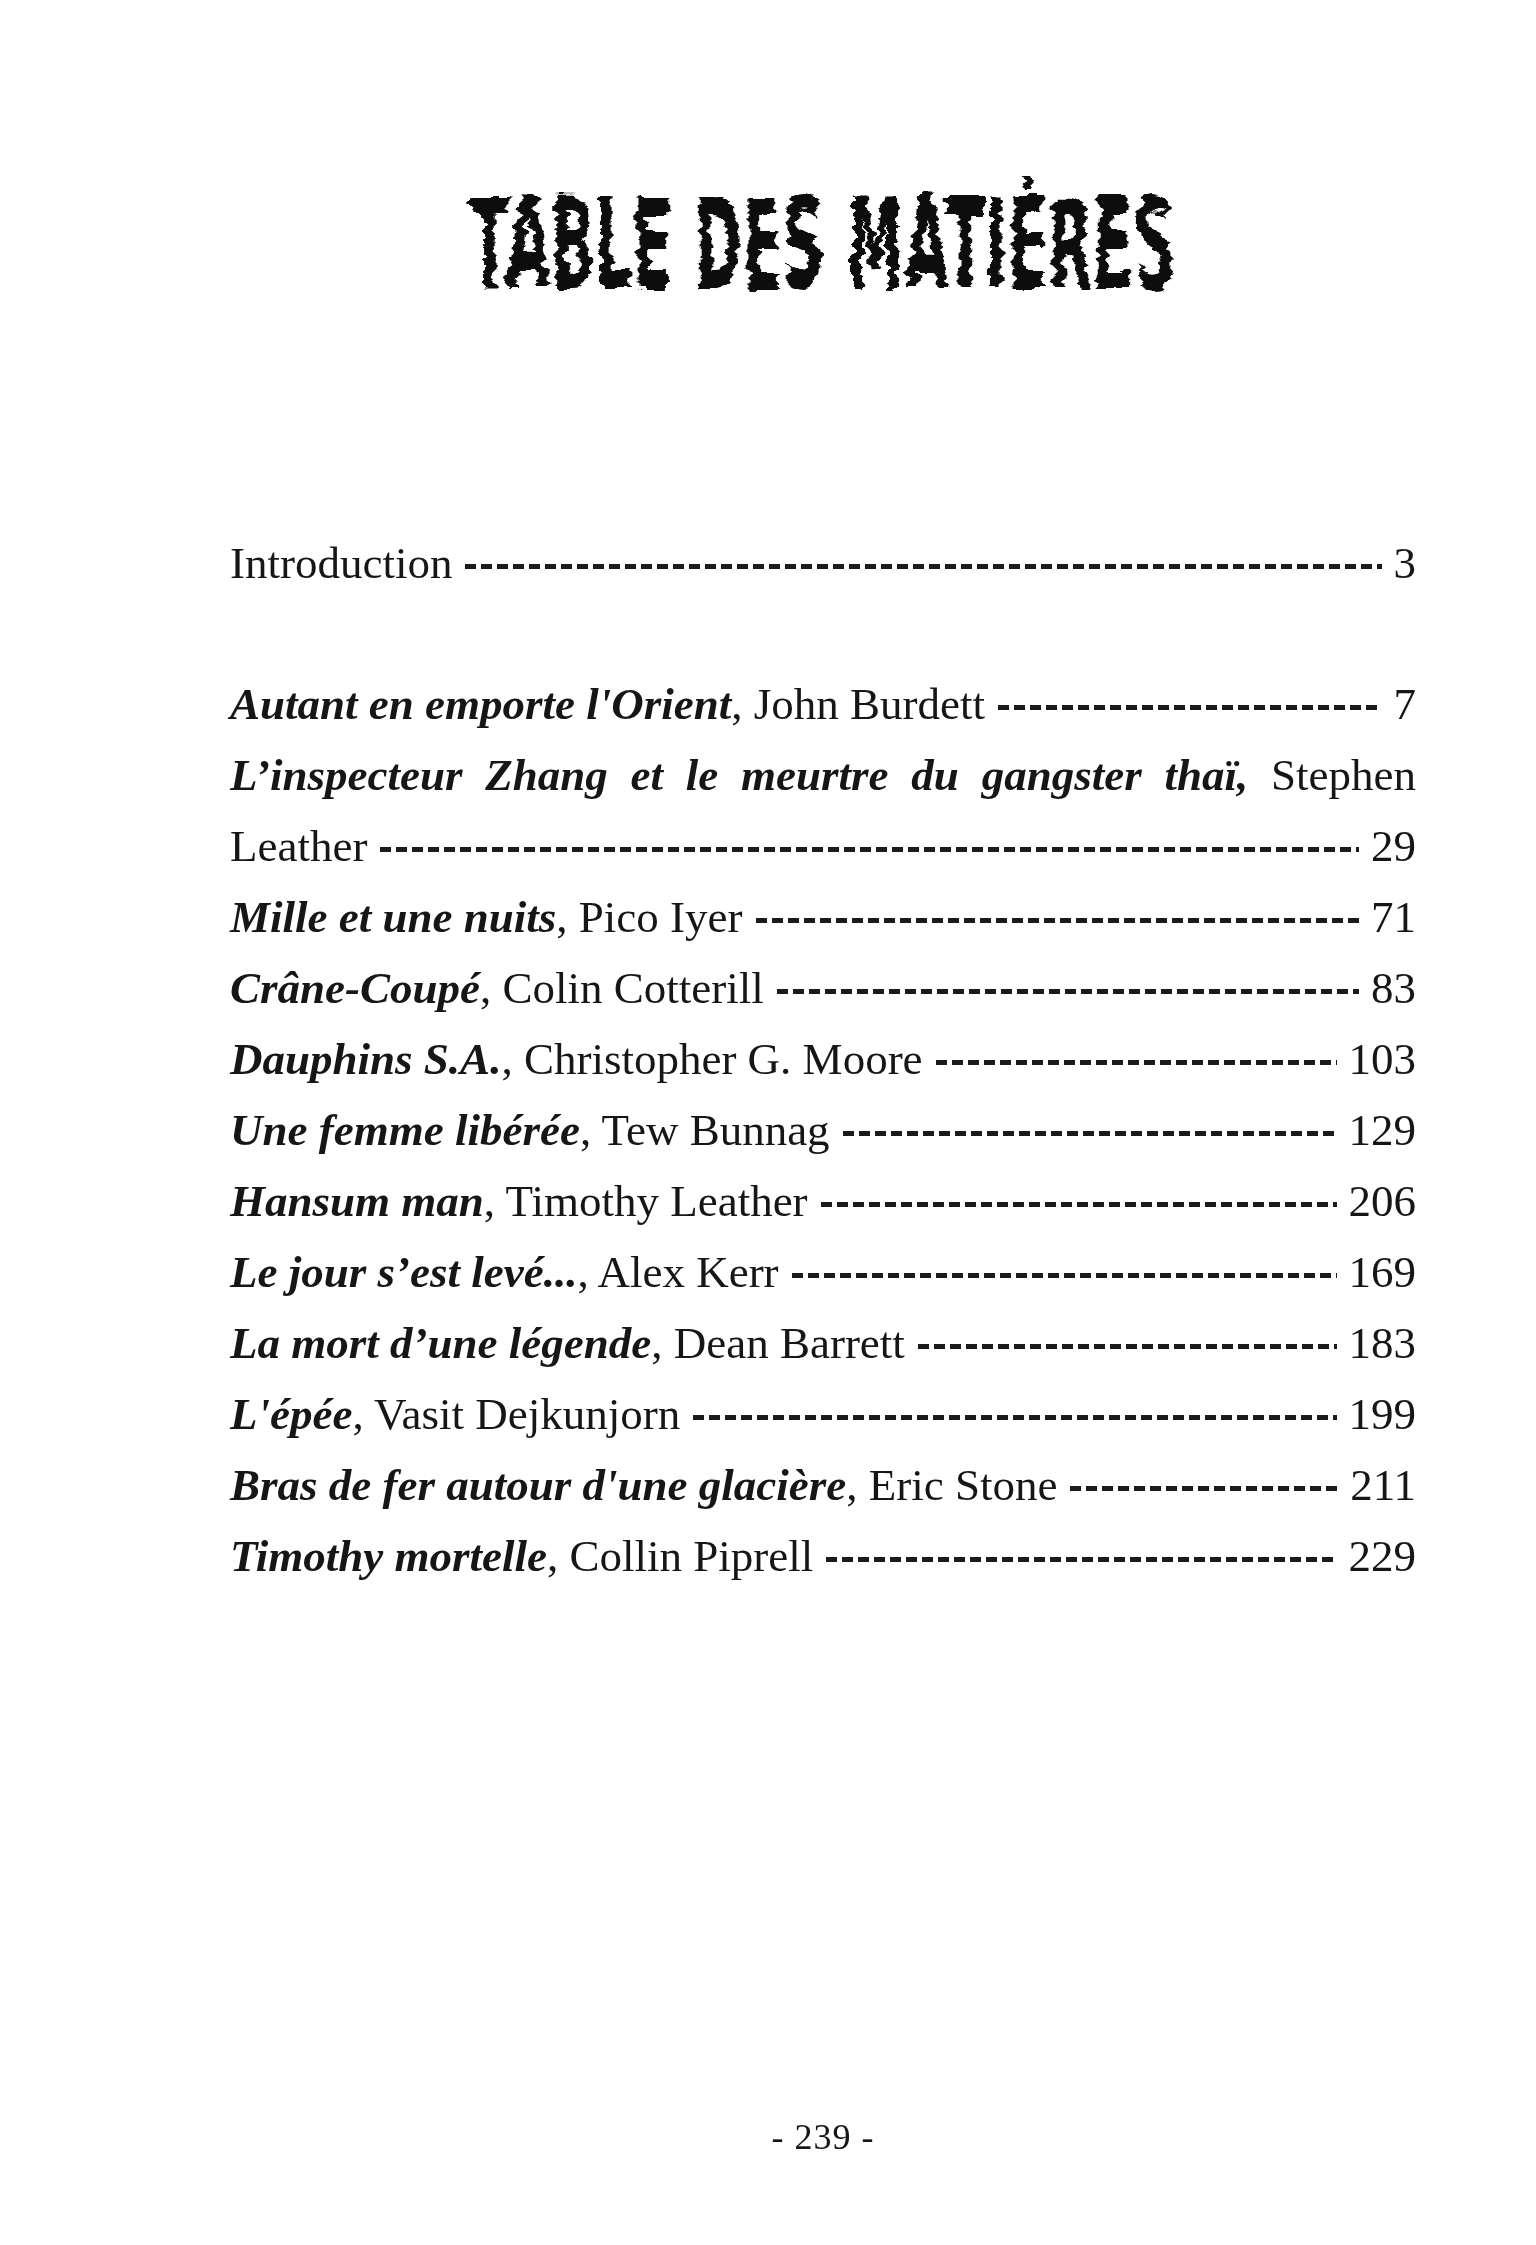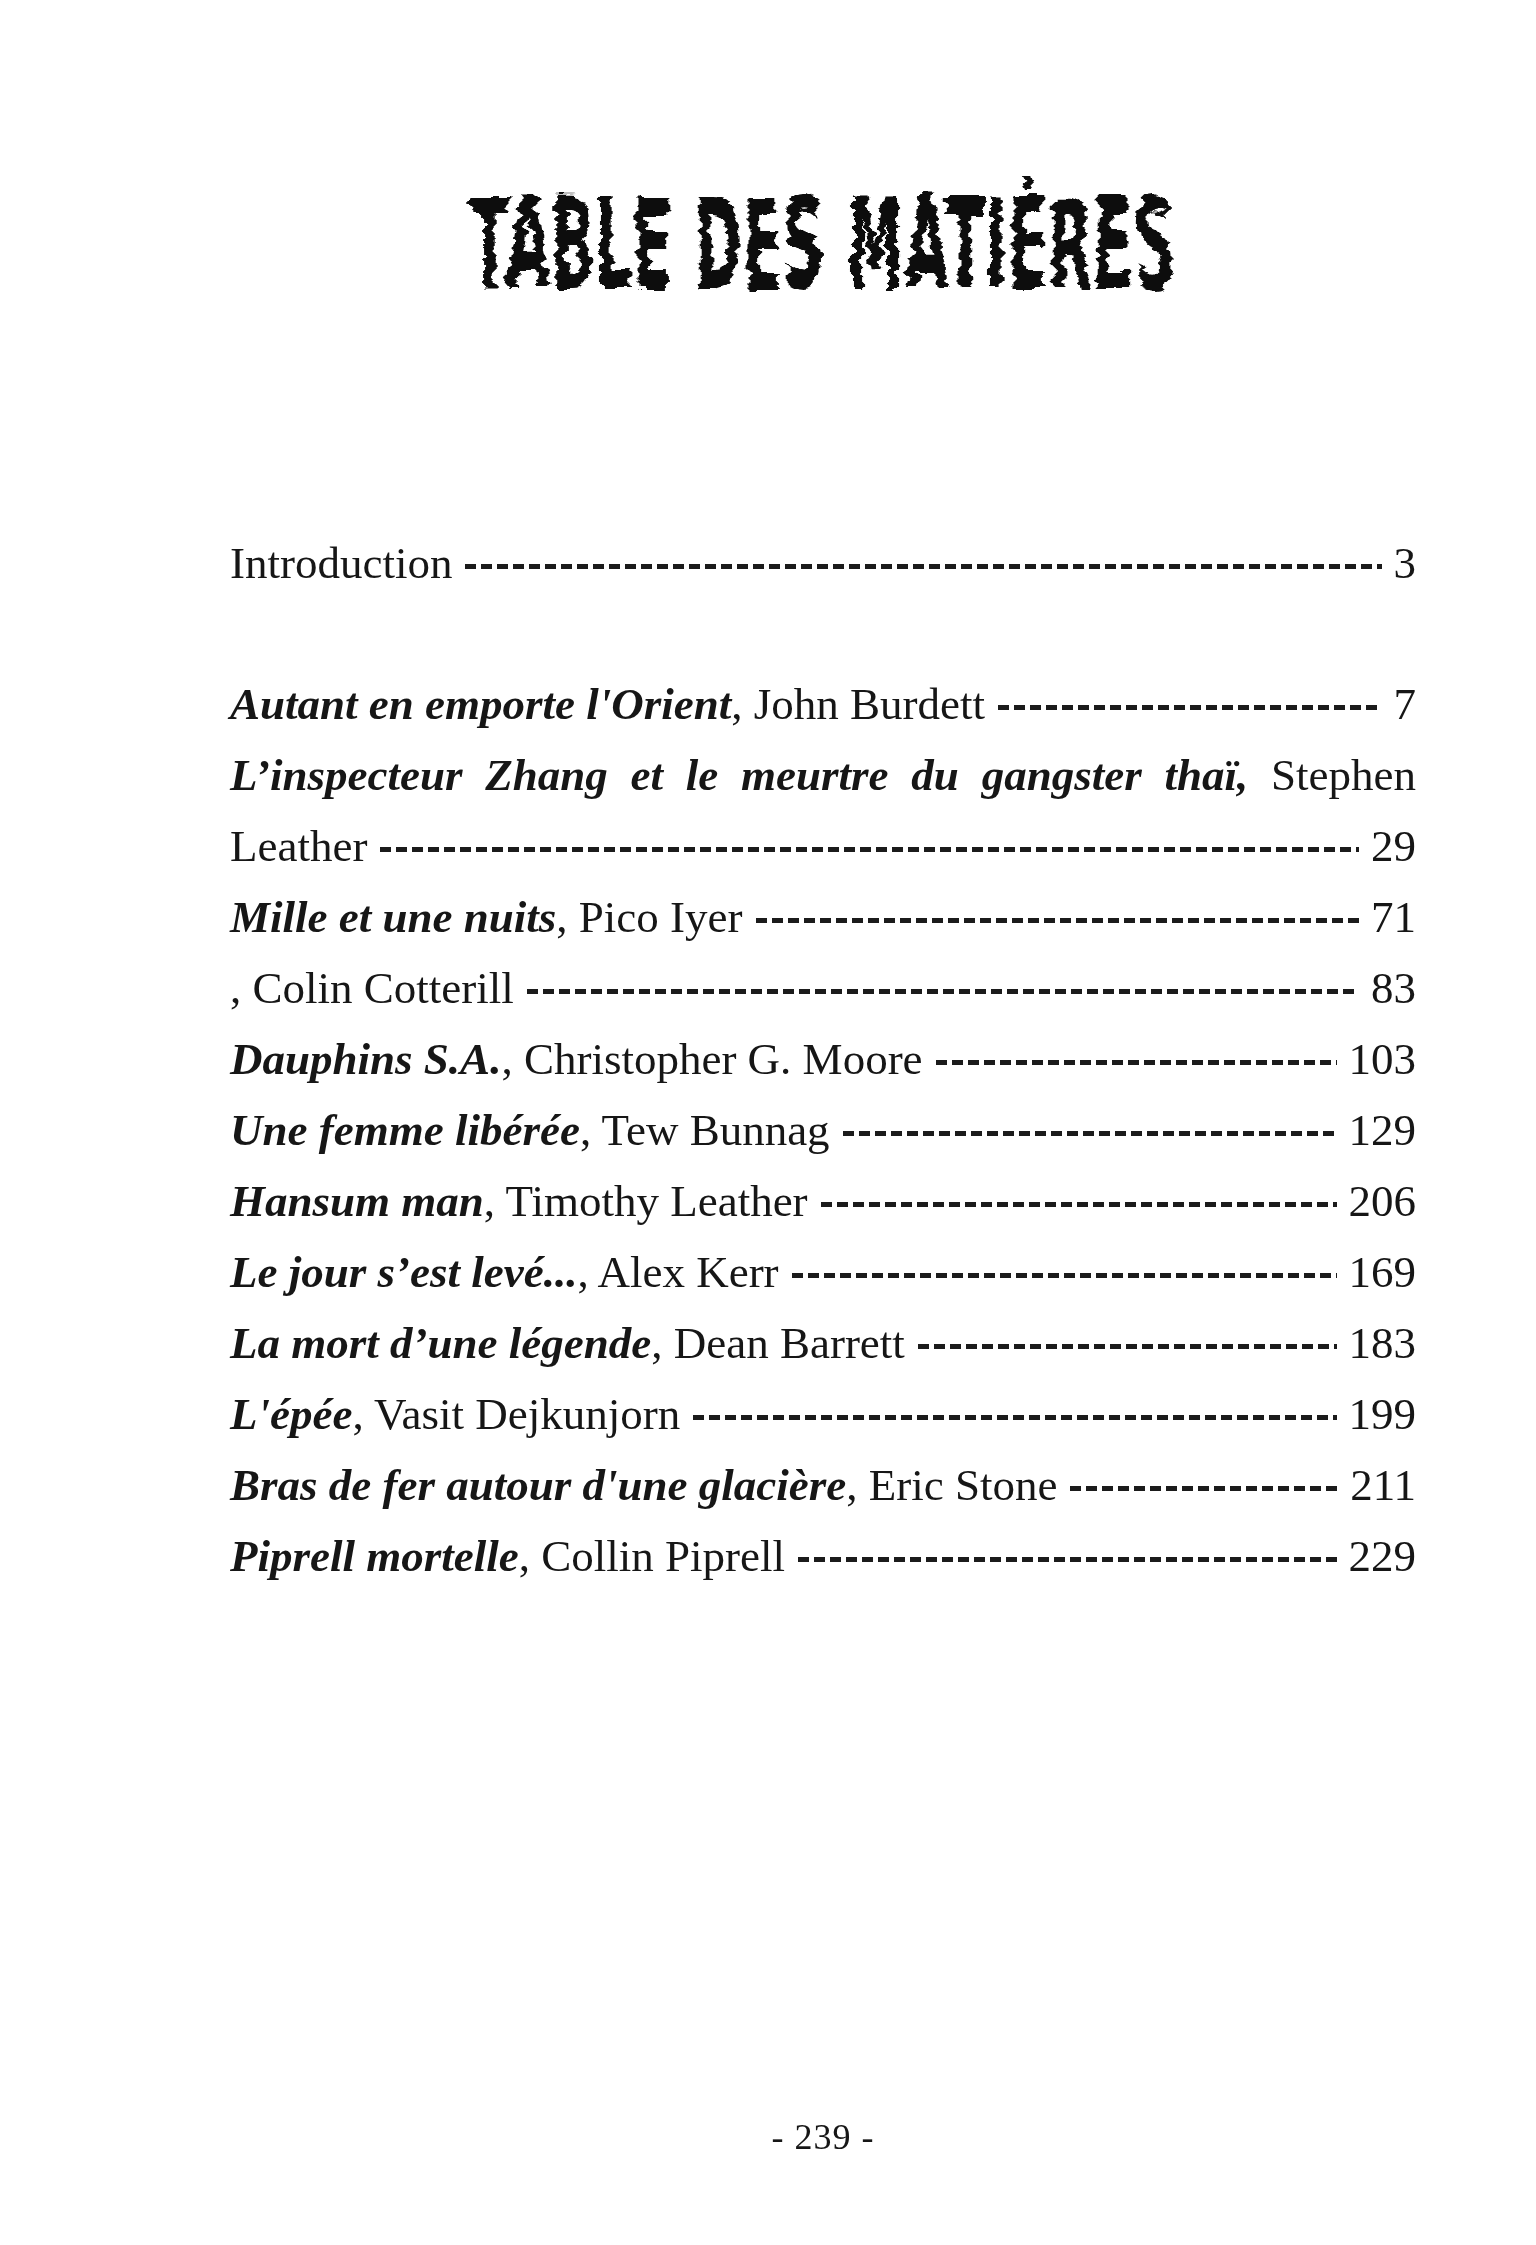--- a/index.html
+++ b/index.html
@@ -52,26 +52,26 @@
       <text x="593" y="112" text-anchor="middle" textLength="706" lengthAdjust="spacingAndGlyphs" font-family="DejaVu Sans, sans-serif" font-weight="bold" font-size="126" letter-spacing="3" fill="#0e0e0e" filter="url(#grunge)">TABLE DES MATIÈRES</text>
     </svg>
   </div>
 
   <div class="content-col toc">
       <div class="row gap-after"><span class="ro">Introduction</span><span class="leader"></span><span class="pg">3</span></div>
       <div class="row"><span class="it">Autant en emporte l'Orient</span><span class="ro">, John Burdett</span><span class="leader"></span><span class="pg">7</span></div>
       <div class="row justify"><span class="it">L’inspecteur</span><span class="it">Zhang</span><span class="it">et</span><span class="it">le</span><span class="it">meurtre</span><span class="it">du</span><span class="it">gangster</span><span class="it">thaï,</span><span class="ro">Stephen</span></div>
       <div class="row"><span class="ro">Leather</span><span class="leader"></span><span class="pg">29</span></div>
       <div class="row"><span class="it">Mille et une nuits</span><span class="ro">, Pico Iyer</span><span class="leader"></span><span class="pg">71</span></div>
-      <div class="row"><span class="ro">, Colin Cotterill</span><span class="leader"></span><span class="pg">83</span></div>
+      <div class="row"><span class="it">Crâne-Coupé</span><span class="ro">, Colin Cotterill</span><span class="leader"></span><span class="pg">83</span></div>
       <div class="row"><span class="it">Dauphins S.A.</span><span class="ro">, Christopher G. Moore</span><span class="leader"></span><span class="pg">103</span></div>
       <div class="row"><span class="it">Une femme libérée</span><span class="ro">, Tew Bunnag</span><span class="leader"></span><span class="pg">129</span></div>
       <div class="row"><span class="it">Hansum man</span><span class="ro">, Timothy Leather</span><span class="leader"></span><span class="pg">206</span></div>
       <div class="row"><span class="it">Le jour s’est levé...</span><span class="ro">, Alex Kerr</span><span class="leader"></span><span class="pg">169</span></div>
       <div class="row"><span class="it">La mort d’une légende</span><span class="ro">, Dean Barrett</span><span class="leader"></span><span class="pg">183</span></div>
       <div class="row"><span class="it">L'épée</span><span class="ro">, Vasit Dejkunjorn</span><span class="leader"></span><span class="pg">199</span></div>
       <div class="row"><span class="it">Bras de fer autour d'une glacière</span><span class="ro">, Eric Stone</span><span class="leader"></span><span class="pg">211</span></div>
-      <div class="row"><span class="it">Piprell mortelle</span><span class="ro">, Collin Piprell</span><span class="leader"></span><span class="pg">229</span></div>
+      <div class="row"><span class="it">Timothy mortelle</span><span class="ro">, Collin Piprell</span><span class="leader"></span><span class="pg">229</span></div>
     </div>
 
   <div class="content-col folio">- 239 -</div>
 
 </div>
 
 </body></html>

